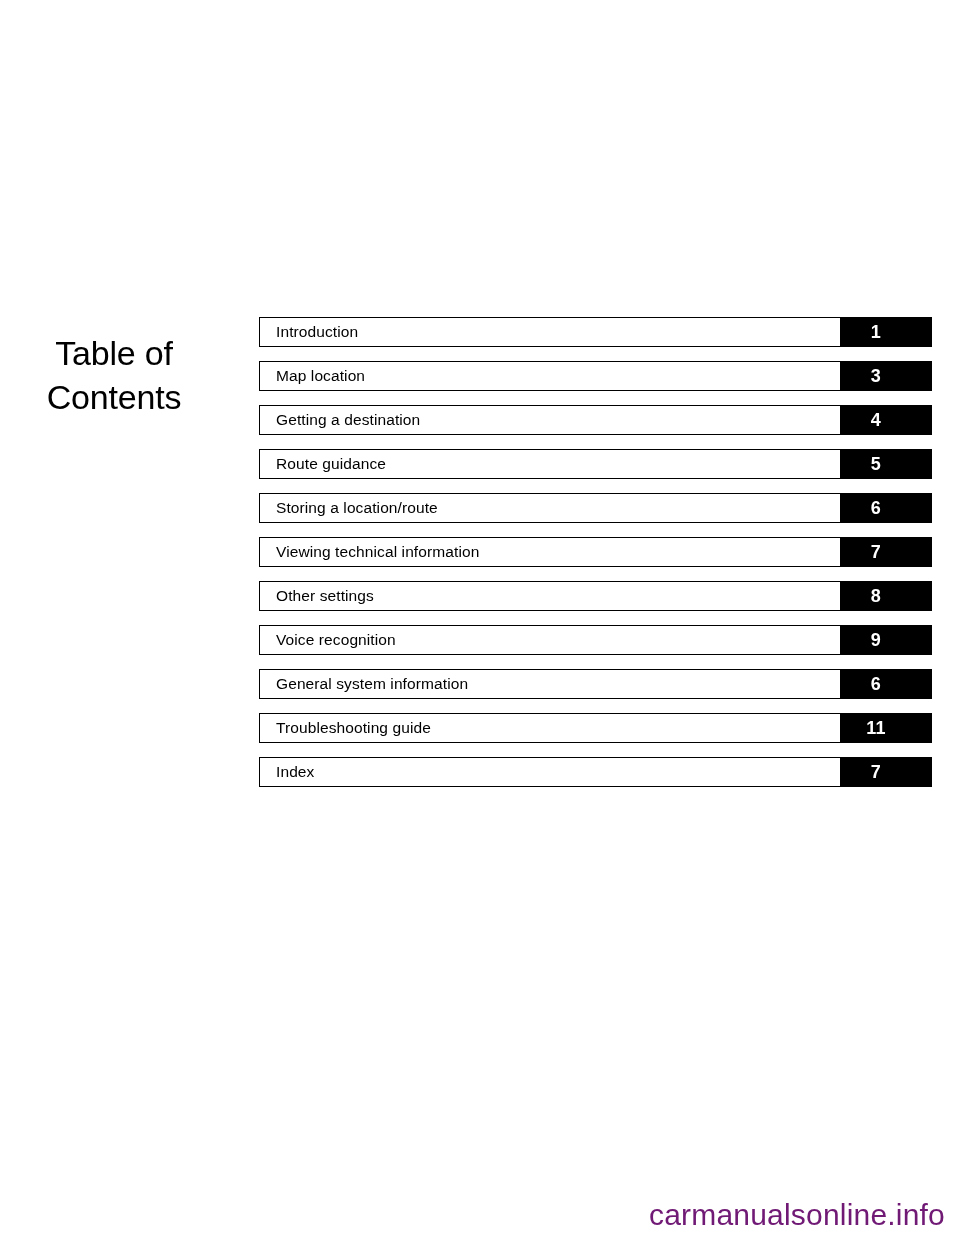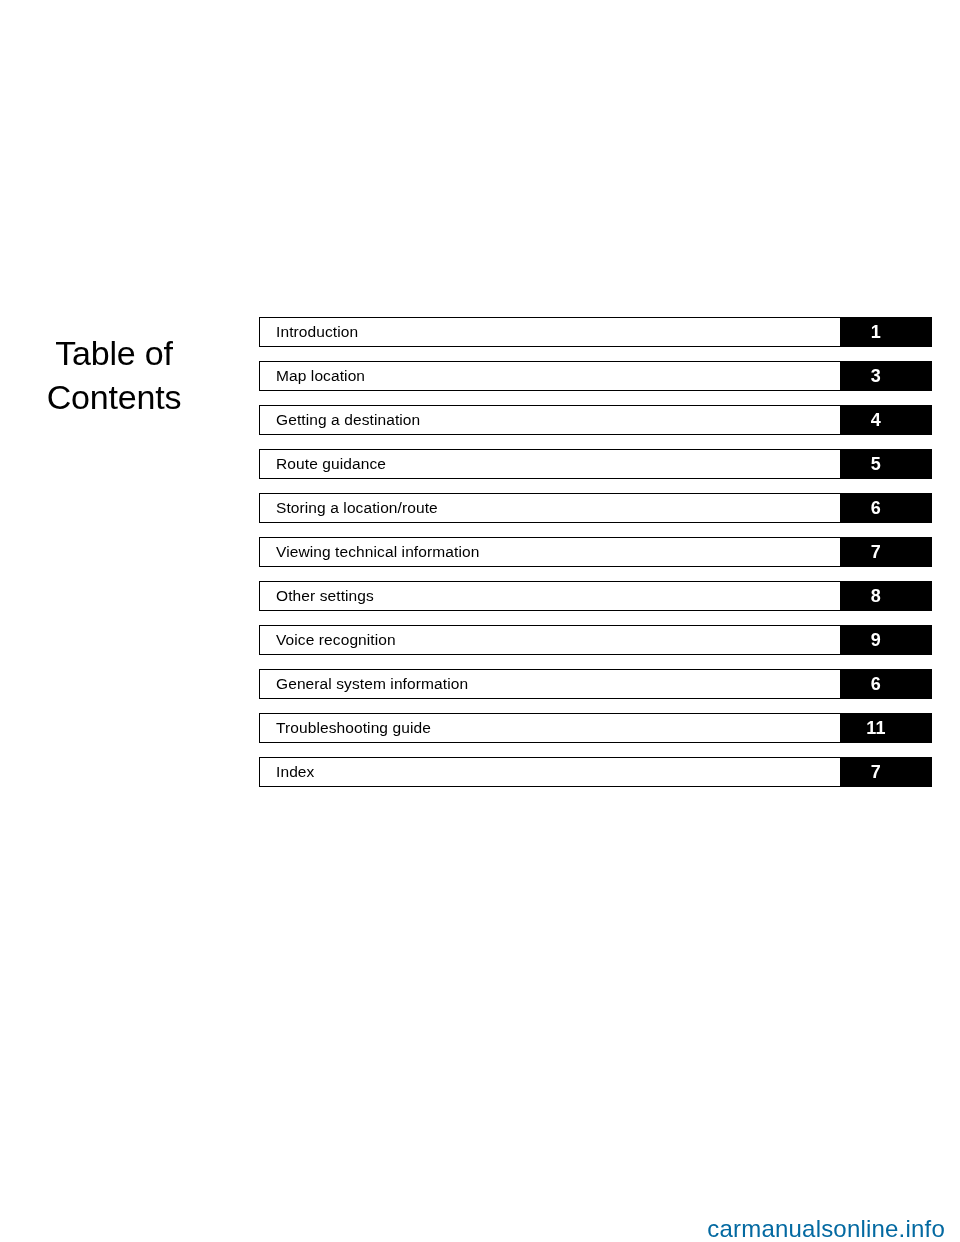--- a/index.html
+++ b/index.html
@@ -100,24 +100,24 @@
     font-size: 18px;
     font-weight: bold;
     line-height: 1;
     letter-spacing: 0.3px;
   }
 
   
   .watermark {
     position: absolute;
     right: 15px;
-    bottom: 1px;
-    font-size: 24px;
+    bottom: 12px;
+    font-size: 30px;
     line-height: 1;
-    color: #0369a1;
+    color: #701a75;
     letter-spacing: 0.2px;
     white-space: nowrap;
   }
 </style>
 </head>
 <body>
 
 <div class="page">
 
   <h1 class="toc-title">

